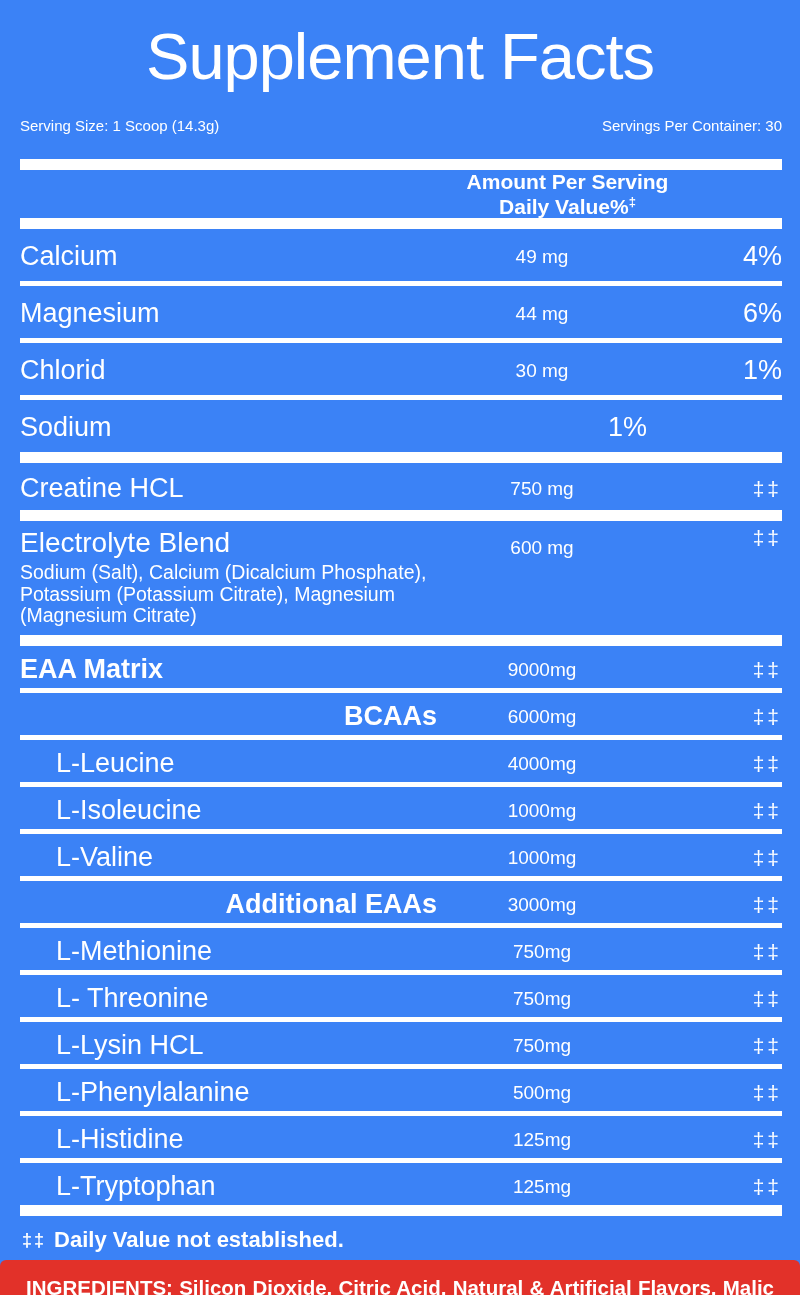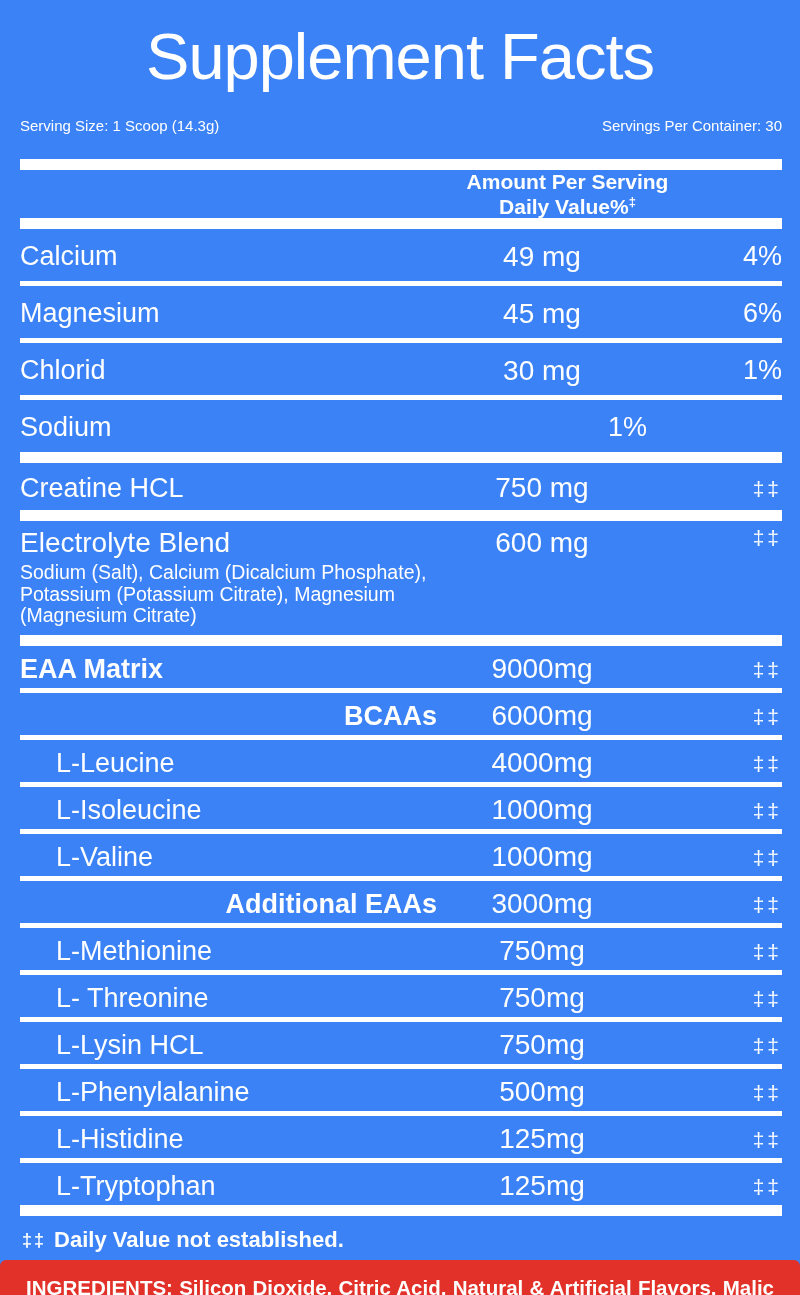--- a/index.html
+++ b/index.html
@@ -44,21 +44,21 @@
     align-items:center;
     padding:4px 18px 0 20px;
   }
   .row.lg{min-height:48px;}
   .row.md{min-height:43px;}
   .row.sm{min-height:38px;border-radius:6px;}
   .row .lbl{font-size:27px;line-height:1;}
   .row.bold .lbl{font-weight:700;}
   .row.ind1 .lbl{padding-left:16px;text-align:right;}
   .row.ind2 .lbl{padding-left:36px;}
-  .row .amount{text-align:center;font-size:28px;line-height:1;}
+  .row .amount{text-align:center;font-size:19px;line-height:1;}
   .row .dv{text-align:right;font-size:27px;line-height:1;}
   .row .dv.dagger{font-size:21px;letter-spacing:3px;}
   
   .row.has-sub{
     grid-template-rows:auto auto;
     padding-top:8px;padding-bottom:8px;
   }
   .row.has-sub .lbl{grid-column:1;grid-row:1;font-size:28px;}
   .row.has-sub .amount{grid-column:2;grid-row:1;align-self:end;}
   .row.has-sub .dv{grid-column:3;grid-row:1;align-self:start;margin-top:-2px;}
@@ -114,21 +114,21 @@
   <div id="rows">
       <div class="row lg">
     <span class="lbl">Calcium</span>
     <span class="amount">49 mg</span>
     <span class="dv">4%</span>
 
   </div>
       <div class="sep-thin"></div>
       <div class="row lg">
     <span class="lbl">Magnesium</span>
-    <span class="amount">45 mg</span>
+    <span class="amount">44 mg</span>
     <span class="dv">6%</span>
 
   </div>
       <div class="sep-thin"></div>
       <div class="row lg">
     <span class="lbl">Chlorid</span>
     <span class="amount">30 mg</span>
     <span class="dv">1%</span>
 
   </div>

